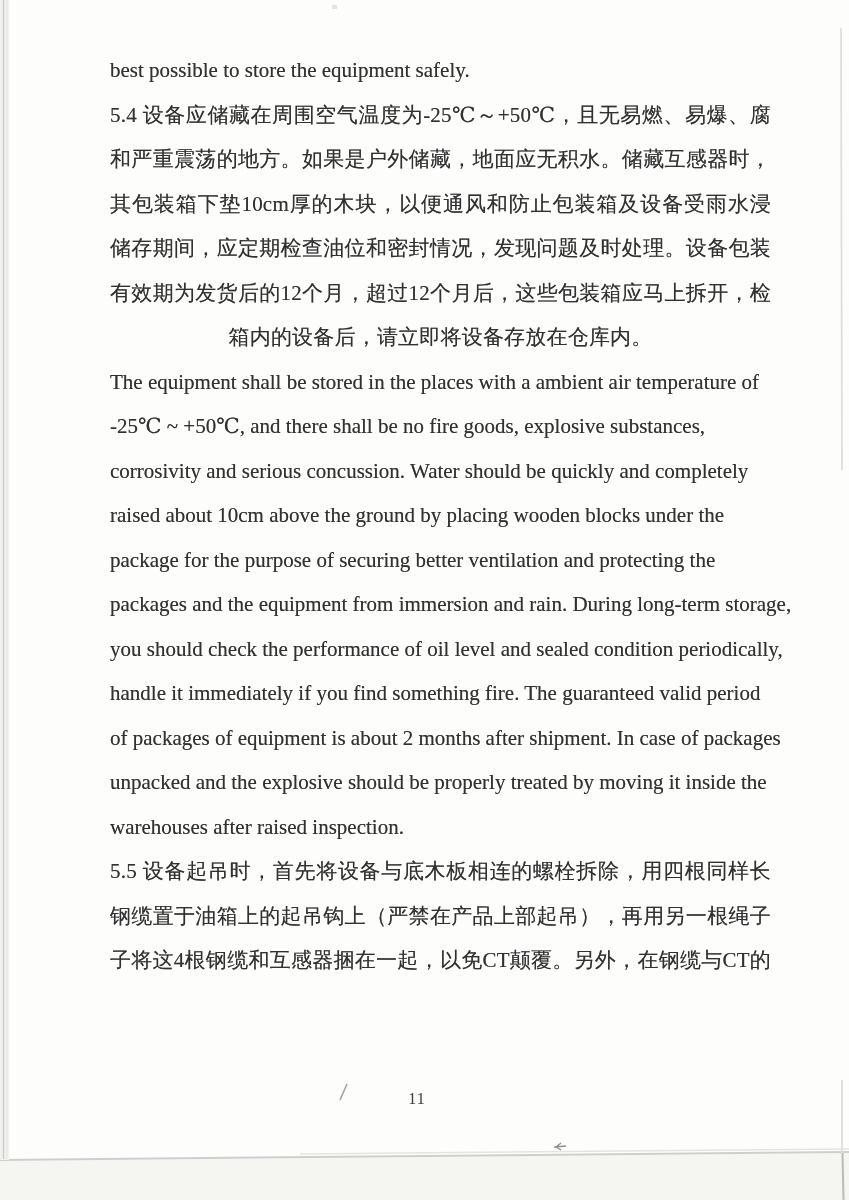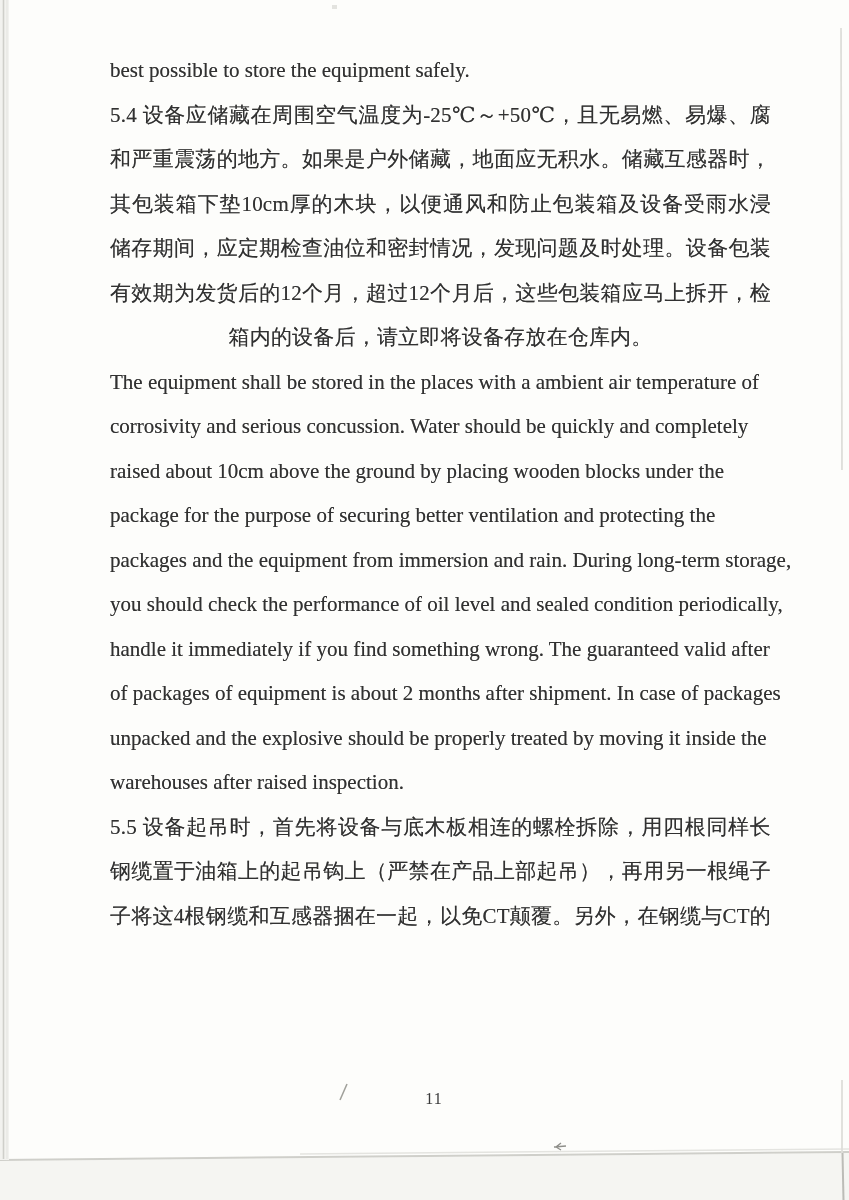--- a/index.html
+++ b/index.html
@@ -41,21 +41,21 @@
   }
   .line.just {
     text-align: justify;
     text-align-last: justify;
     white-space: normal;
     overflow: hidden;
     height: 44.5px;
   }
   .page-number {
     position: absolute;
-    left: 404px;
+    left: 387px;
     top: 1090px;
     width: 60px;
     text-align: center;
     font-size: 16px;
     letter-spacing: 1px;
     color: #3a3a3a;
   }
   
   .artifact-layer {
     position: absolute;
@@ -91,26 +91,27 @@
 
   <div class="text-block">
     <div class="line en">best possible to store the equipment safely.</div>
     <div class="line cjk just">5.4 设备应储藏在周围空气温度为-25℃～+50℃，且无易燃、易爆、腐蚀性</div>
     <div class="line cjk just">和严重震荡的地方。如果是户外储藏，地面应无积水。储藏互感器时，请在</div>
     <div class="line cjk just">其包装箱下垫10cm厚的木块，以便通风和防止包装箱及设备受雨水浸泡。</div>
     <div class="line cjk just">储存期间，应定期检查油位和密封情况，发现问题及时处理。设备包装箱的</div>
     <div class="line cjk just">有效期为发货后的12个月，超过12个月后，这些包装箱应马上拆开，检查完</div>
     <div class="line cjk">箱内的设备后，请立即将设备存放在仓库内。</div>
     <div class="line en">The equipment shall be stored in the places with a ambient air temperature of</div>
+    <div class="line en">-25℃ ~ +50℃, and there shall be no fire goods, explosive substances,</div>
     <div class="line en">corrosivity and serious concussion. Water should be quickly and completely</div>
     <div class="line en">raised about 10cm above the ground by placing wooden blocks under the</div>
     <div class="line en">package for the purpose of securing better ventilation and protecting the</div>
     <div class="line en">packages and the equipment from immersion and rain. During long-term storage,</div>
     <div class="line en">you should check the performance of oil level and sealed condition periodically,</div>
-    <div class="line en">handle it immediately if you find something wrong. The guaranteed valid after</div>
+    <div class="line en">handle it immediately if you find something fire. The guaranteed valid period</div>
     <div class="line en">of packages of equipment is about 2 months after shipment. In case of packages</div>
     <div class="line en">unpacked and the explosive should be properly treated by moving it inside the</div>
     <div class="line en">warehouses after raised inspection.</div>
     <div class="line cjk just">5.5 设备起吊时，首先将设备与底木板相连的螺栓拆除，用四根同样长度的</div>
     <div class="line cjk just">钢缆置于油箱上的起吊钩上（严禁在产品上部起吊），再用另一根绳子或带</div>
     <div class="line cjk just">子将这4根钢缆和互感器捆在一起，以免CT颠覆。另外，在钢缆与CT的顶端</div>
   </div>
 
   <div class="page-number">11</div>
 

